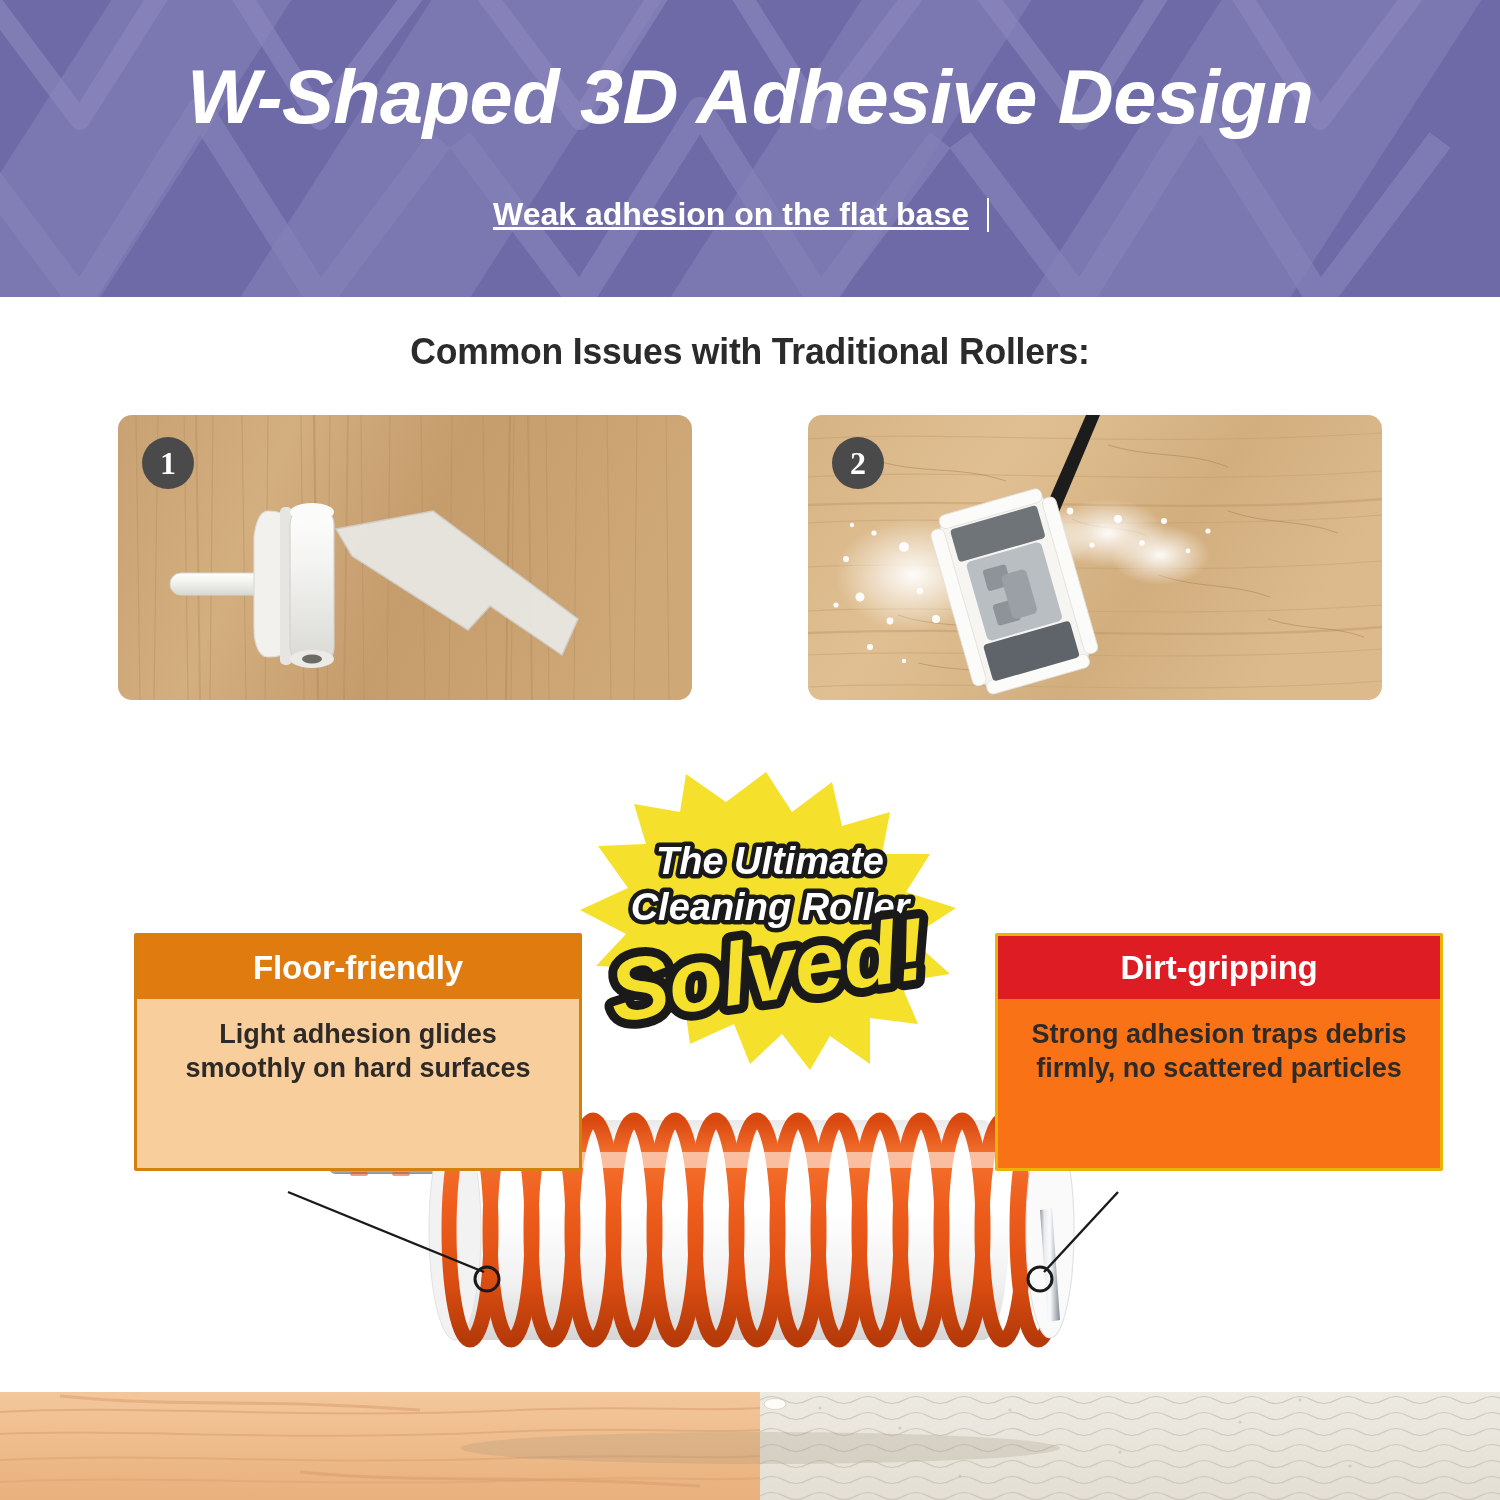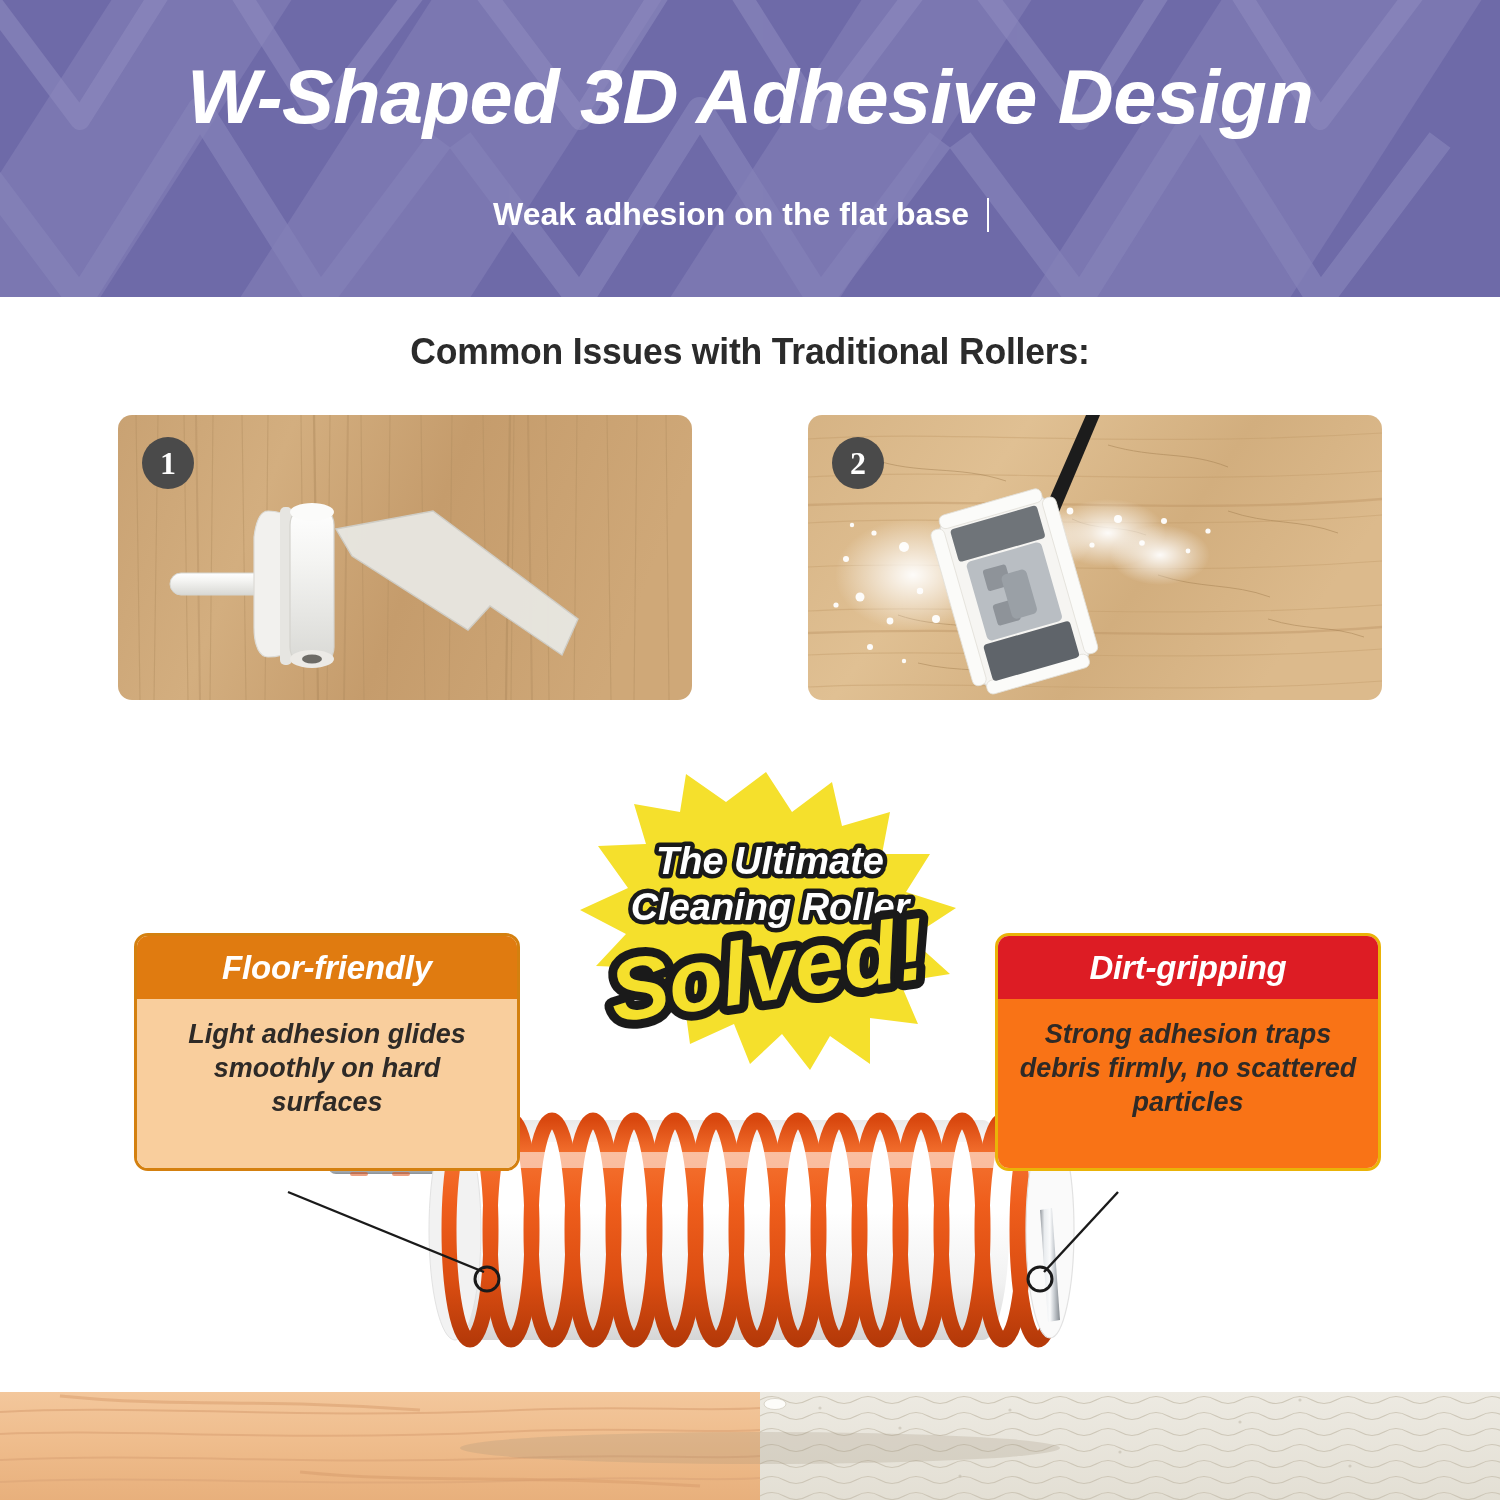--- a/index.html
+++ b/index.html
@@ -61,20 +61,21 @@
     margin-top: 24px;
     font-size: 32px;
     font-weight: 700;
     color: #ffffff;
     text-align: center;
     white-space: nowrap;
     letter-spacing: 0px;
     display: flex;
     align-items: center;
     gap: 0px;
+    text-decoration: underline;
   }
   .hdr-sub .divider {
     display: inline-block;
     width: 2px;
     height: 34px;
     background: #ffffff;
     margin: 0 18px;
     position: relative;
     top: 1px;
   }
@@ -132,25 +133,24 @@
     font-weight: 700;
     color: #2b2b2b;
     letter-spacing: -0.2px;
   }
   #caption-1 { left: 118px; }
   #caption-2 { left: 808px; }
 
   
   .callout {
     position: absolute;
-    width: 386px;
-    border-radius: 14px;
+    width: 448px;
+    border-radius: 2px;
     overflow: hidden;
     z-index: 30;
-    font-style: italic;
   }
   #callout-left  { left: 134px; top: 933px; border: 3px solid #D4800F; }
   #callout-right { left: 995px; top: 933px; border: 3px solid #eab308; }
 
   .callout-head {
     height: 63px;
     display: flex;
     align-items: center;
     justify-content: center;
     color: #ffffff;

